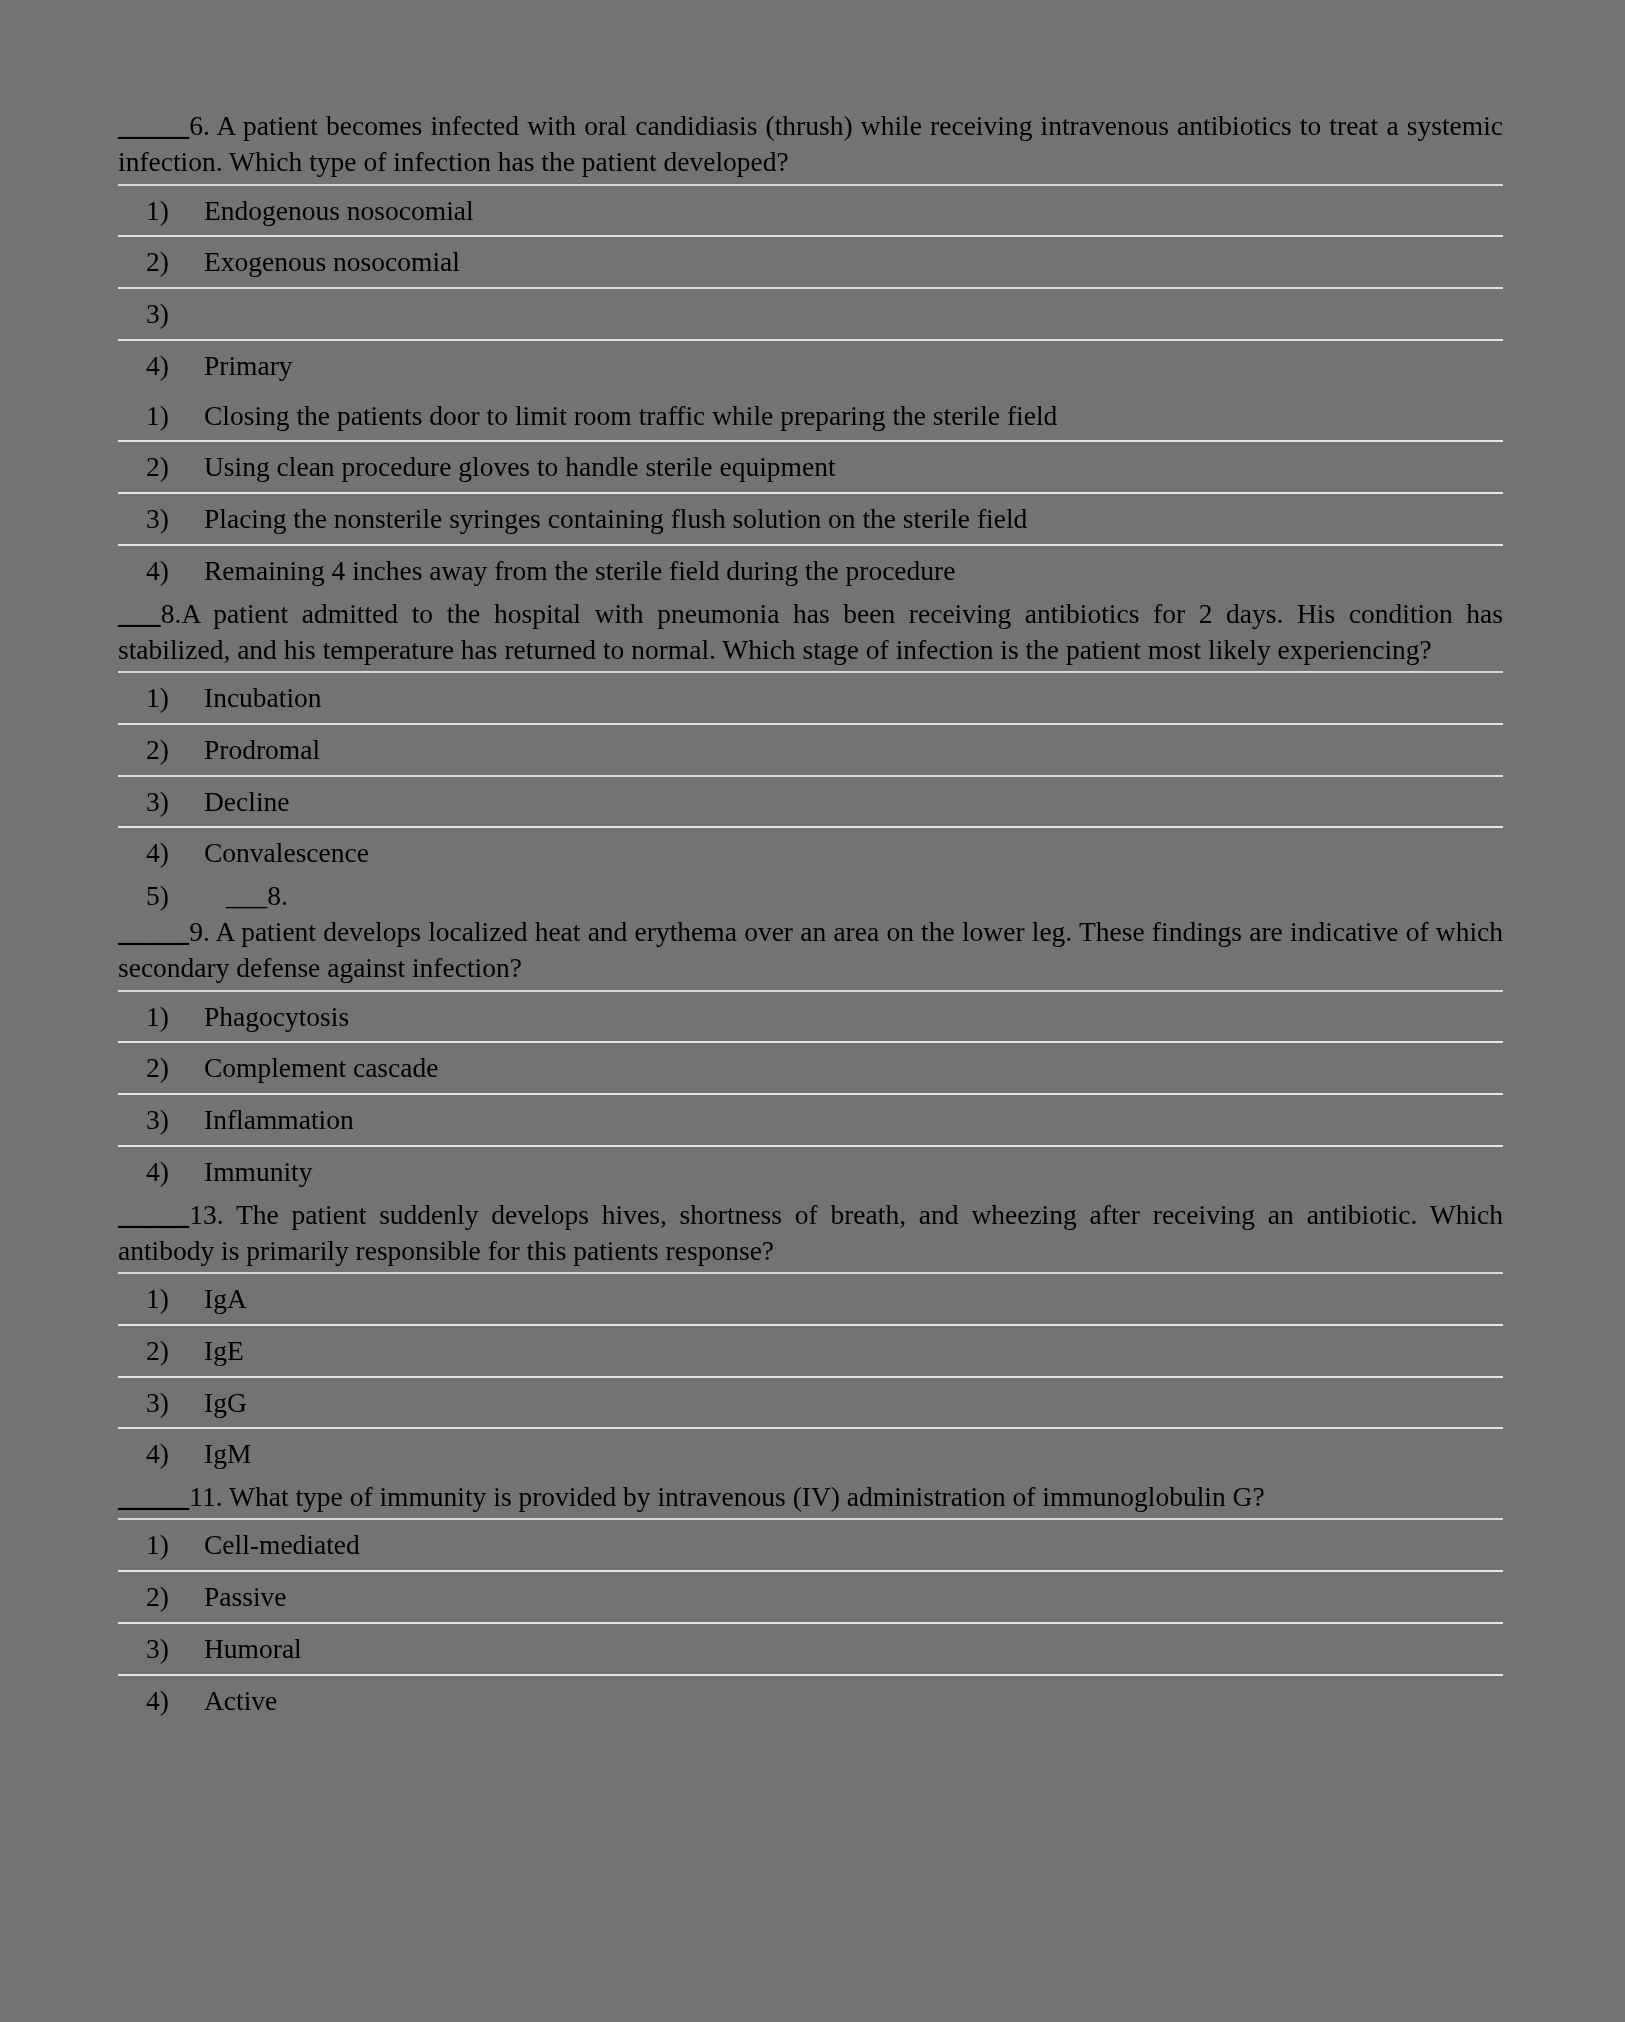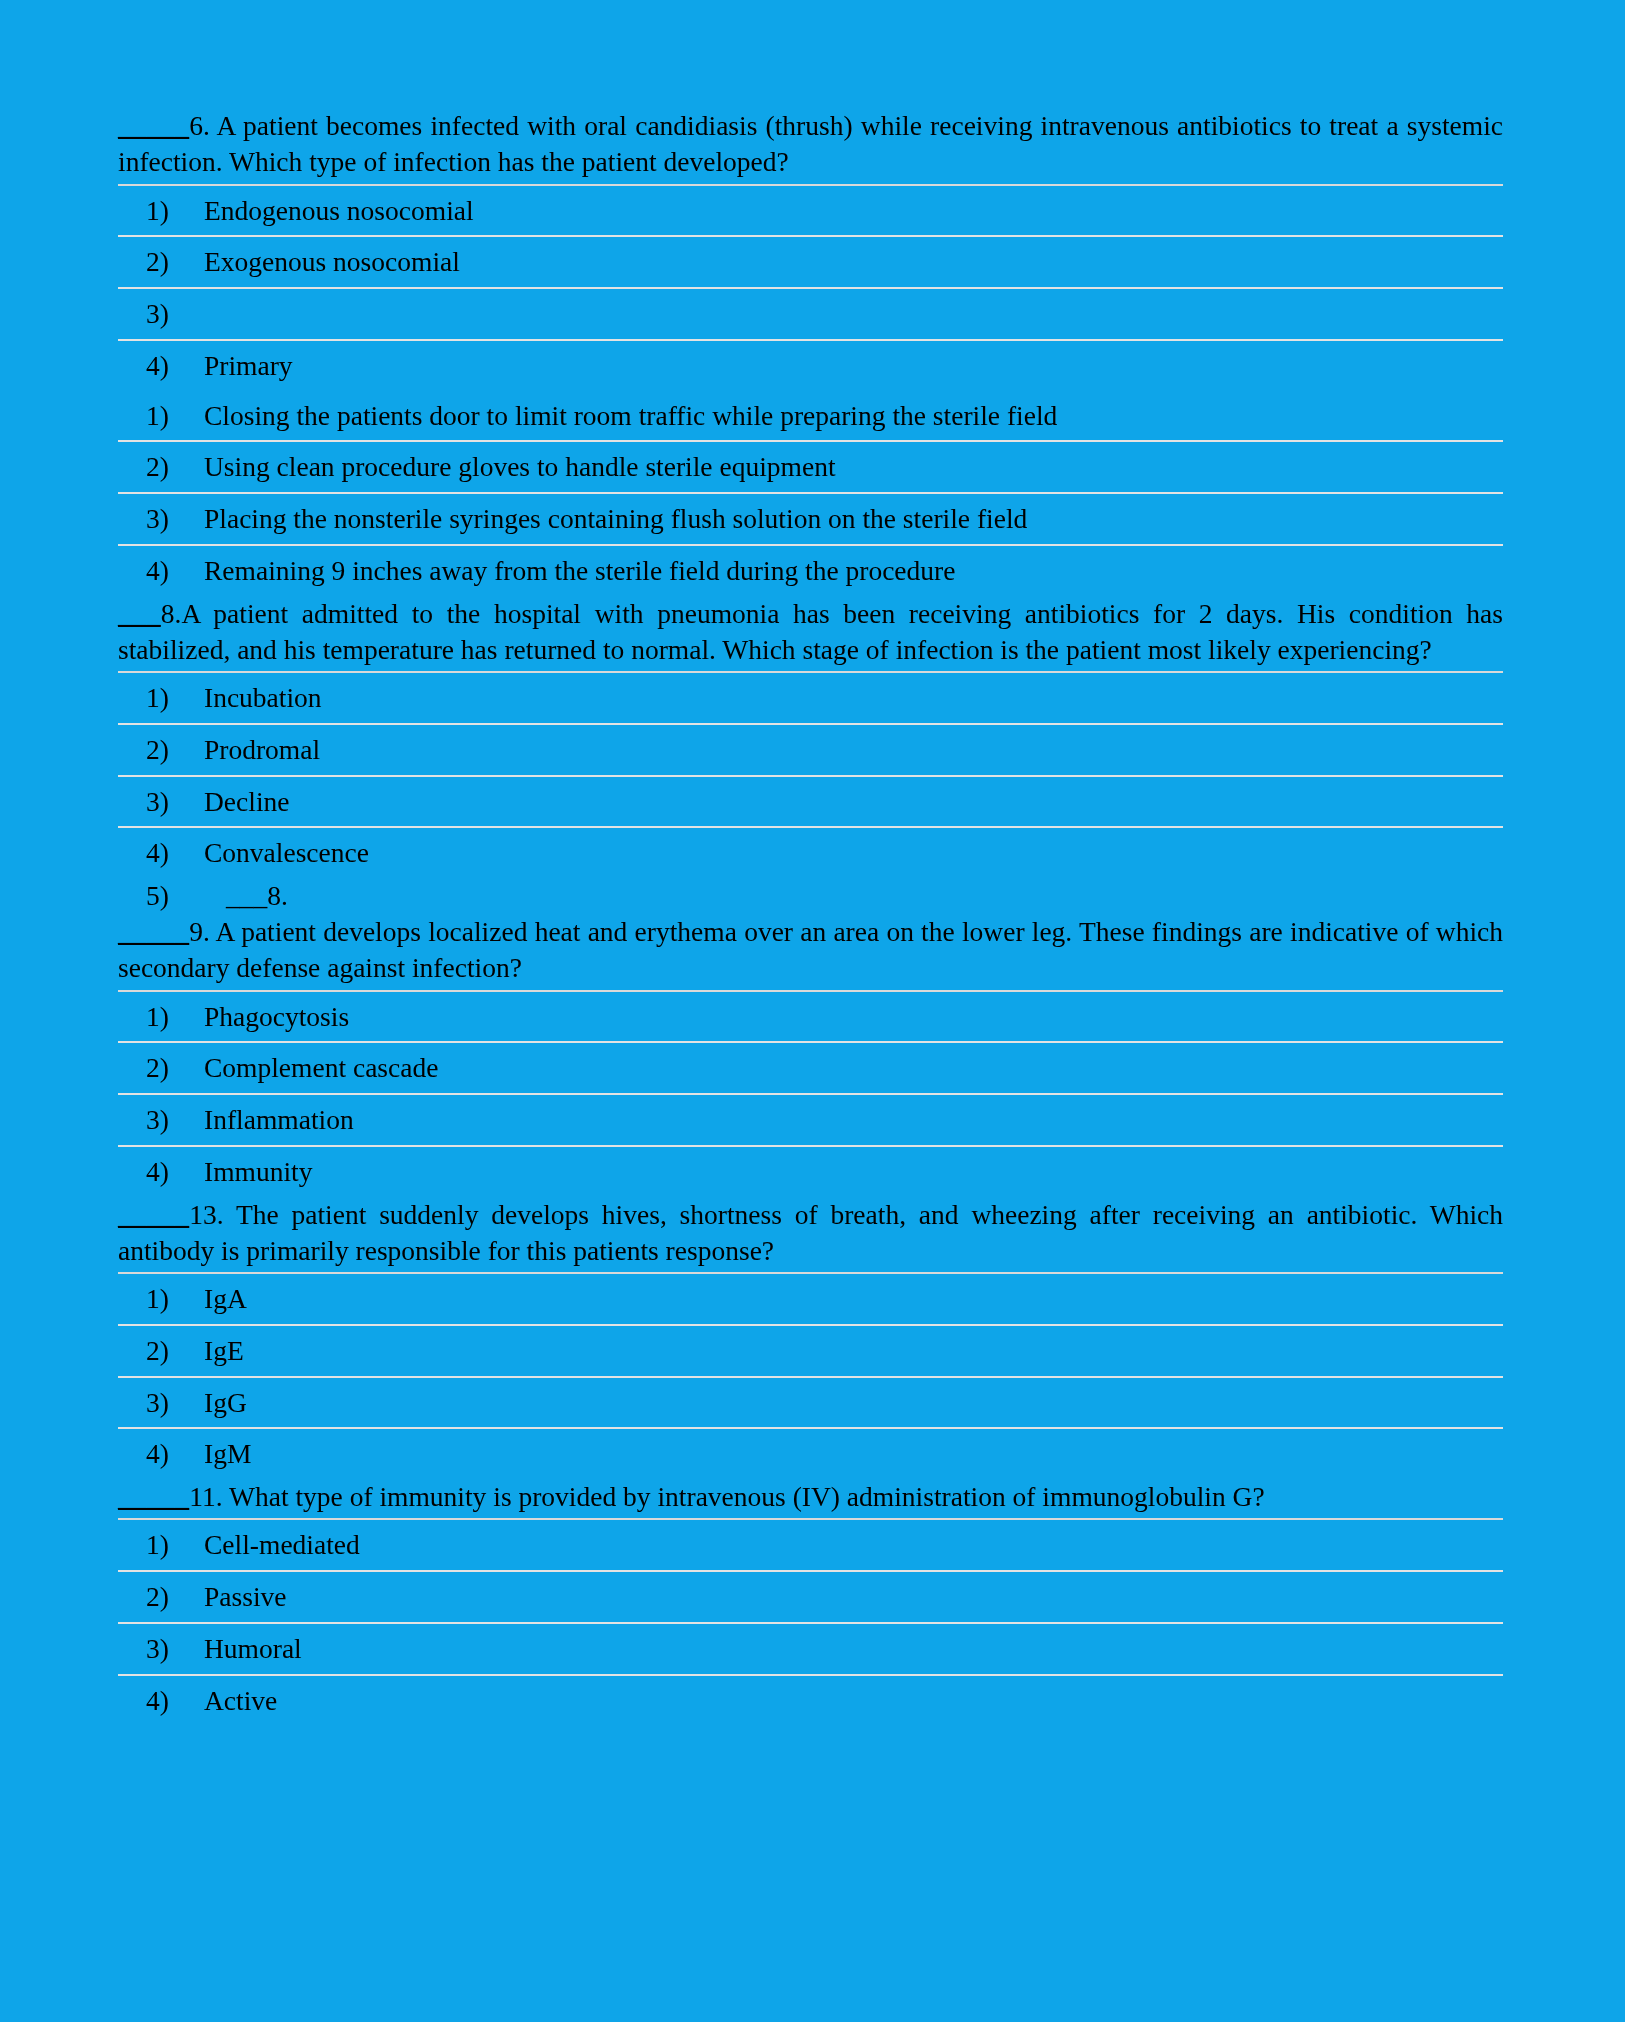--- a/index.html
+++ b/index.html
@@ -9,21 +9,21 @@
     background: #ffffff;
   }
   body {
     font-family: "Liberation Serif", "DejaVu Serif", serif;
     color: #000000;
   }
   .page {
     width: 1625px;
     height: 2022px;
     position: relative;
-    background: #0ea5e9;
+    background: #737373;
     box-sizing: border-box;
     padding: 0;
     overflow: hidden;
   }
   .content {
     position: absolute;
     left: 118px;
     top: 108px;
     width: 1385px;
   }
@@ -99,21 +99,21 @@
       <div class="option">
         <span class="num">2)</span>
         <span class="txt">Using clean procedure gloves to handle sterile equipment</span>
       </div>
       <div class="option">
         <span class="num">3)</span>
         <span class="txt">Placing the nonsterile syringes containing flush solution on the sterile field</span>
       </div>
       <div class="option last">
         <span class="num">4)</span>
-        <span class="txt">Remaining 9 inches away from the sterile field during the procedure</span>
+        <span class="txt">Remaining 4 inches away from the sterile field during the procedure</span>
       </div>
     </div>
 
     <div class="group">
       <p class="question"><span class="blank">___</span><span>8.</span><span>A patient admitted to the hospital with pneumonia has been receiving antibiotics for 2 days. His condition has stabilized, and his temperature has returned to normal. Which stage of infection is the patient most likely experiencing?</span></p>
       <div class="option">
         <span class="num">1)</span>
         <span class="txt">Incubation</span>
       </div>
       <div class="option">

